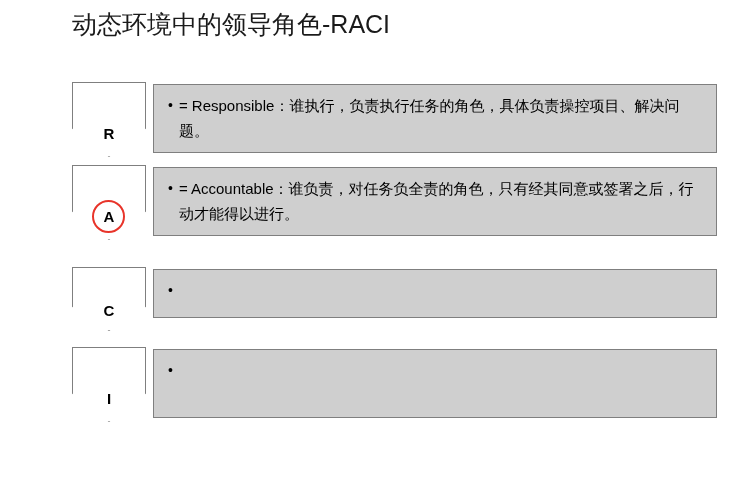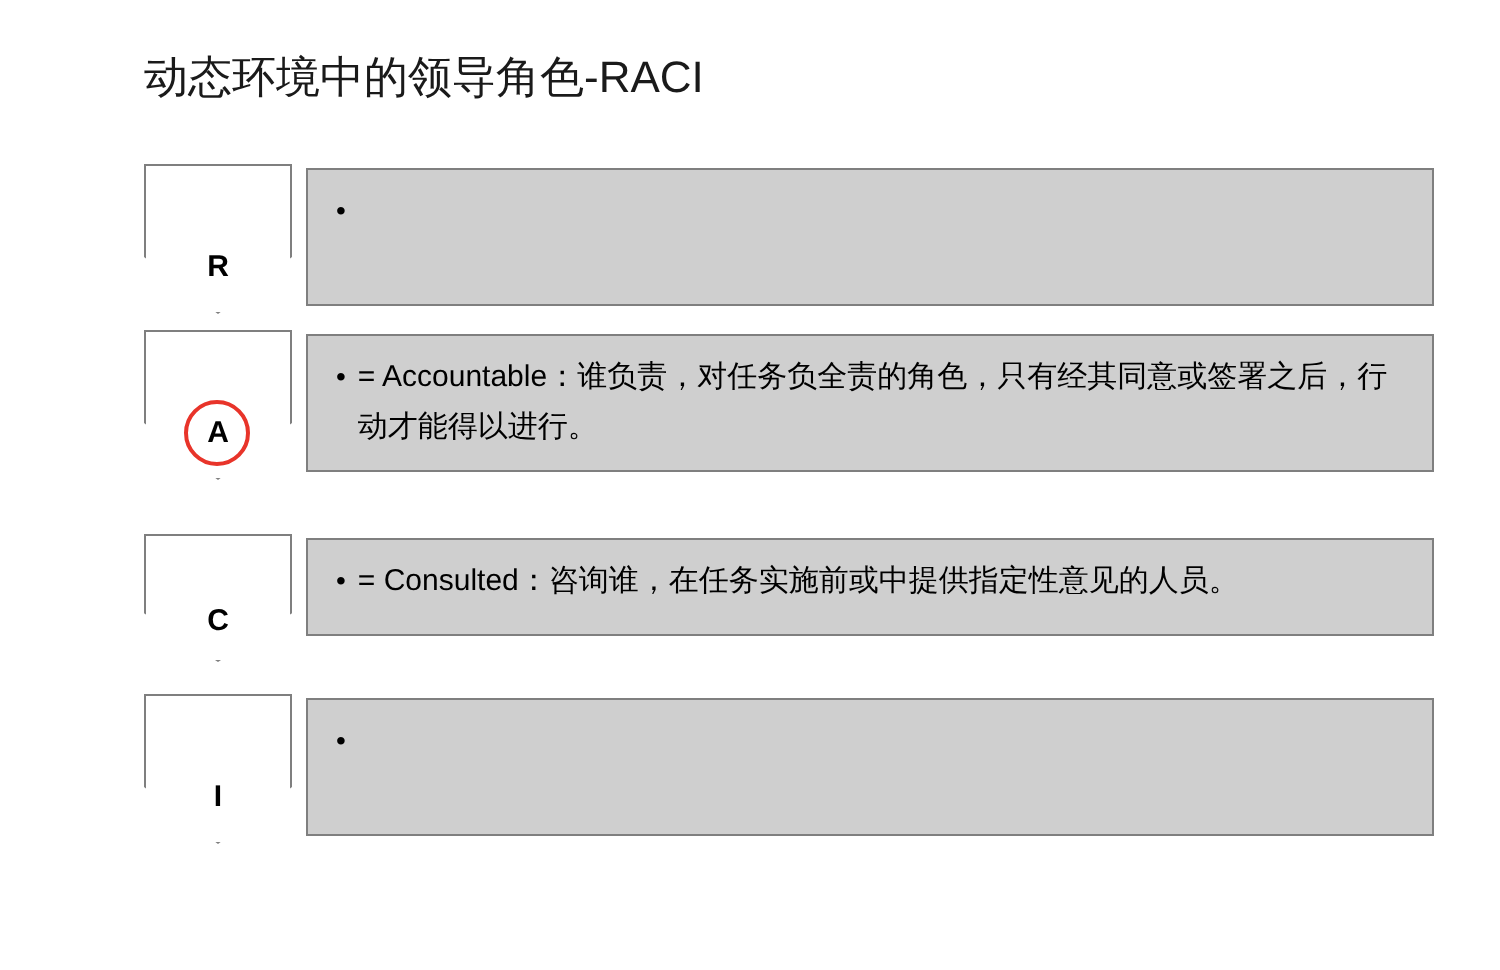--- a/index.html
+++ b/index.html
@@ -15,22 +15,22 @@
     position: relative;
   }
   #slide {
     position: relative;
     width: 750px;
     height: 485px;
   }
   #title {
     position: absolute;
     left: 72px;
-    top: 24px;
-    font-size: 22px;
+    top: 8px;
+    font-size: 25px;
     color: #1a1a1a;
     letter-spacing: 0px;
     white-space: nowrap;
     font-weight: 400;
   }
   .row {
     position: absolute;
     left: 72px;
     display: flex;
     align-items: stretch;
@@ -115,41 +115,41 @@
 <div id="slide">
 
   <div id="title">动态环境中的领导角色-RACI</div>
 
   <div class="row" id="row-r">
     <div class="chev">
       <div class="chev-letter r">R</div>
     </div>
     <div class="textbox">
       <span class="bullet">•</span>
+      <span class="btext">= Responsible：谁执行，负责执行任务的角色，具体负责操控项目、解决问题。</span>
     </div>
   </div>
 
   <div class="row" id="row-a">
     <div class="chev">
       <div class="oval"></div>
       <div class="chev-letter a">A</div>
     </div>
     <div class="textbox">
       <span class="bullet">•</span>
       <span class="btext">= Accountable：谁负责，对任务负全责的角色，只有经其同意或签署之后，行动才能得以进行。</span>
     </div>
   </div>
 
   <div class="row" id="row-c">
     <div class="chev">
       <div class="chev-letter c">C</div>
     </div>
     <div class="textbox">
       <span class="bullet">•</span>
-      <span class="btext">= Consulted：咨询谁，在任务实施前或中提供指定性意见的人员。</span>
     </div>
   </div>
 
   <div class="row" id="row-i">
     <div class="chev">
       <div class="chev-letter i">I</div>
     </div>
     <div class="textbox">
       <span class="bullet">•</span>
     </div>

